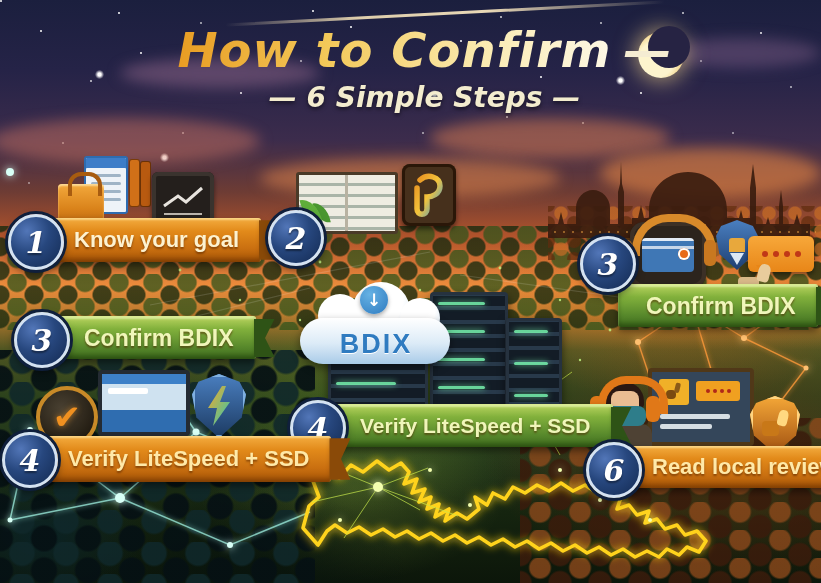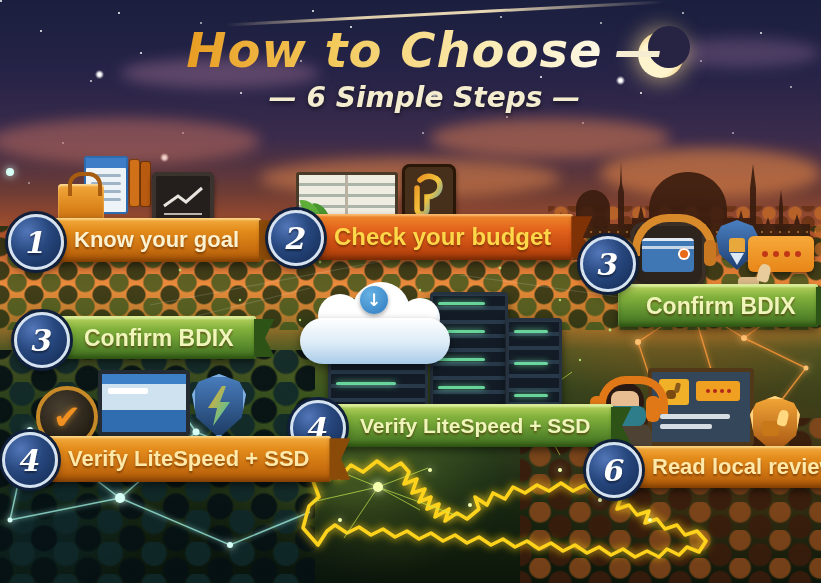--- a/index.html
+++ b/index.html
@@ -360,21 +360,21 @@
         <circle cx="260" cy="340" r="1.2"></circle>
         <circle cx="210" cy="380" r="1.4"></circle>
       <circle cx="300" cy="320" r="1.2"></circle>
         <circle cx="480" cy="330" r="1.4"></circle>
         <circle cx="580" cy="360" r="1.2"></circle>
     </g>
   </svg>
 
   <div class="title">
     <div>
-      <span class="main">How to Choose</span><span class="main-dash">—</span>
+      <span class="main">How to Confirm</span><span class="main-dash">—</span>
     </div>
     <div class="sub">— 6 Simple Steps —</div>
   </div>
 
   <div class="ic icons1">
     <div class="shape doc1">
       <i style="top:16px"></i>
         <i style="top:24px"></i>
         <i style="top:32px"></i>
         <i style="top:40px"></i>
@@ -448,20 +448,21 @@
         <i style="top:40px"></i>
     </div>
   </div>
 
   <div class="ic cloud">
     <div class="puffA"></div>
     <div class="puffB"></div>
     <div class="puffC"></div>
     <div class="body"></div>
     <div class="badge">↓</div>
+    <div class="label">BDIX</div>
   </div>
 
   <div class="ic icons4">
     <div class="shape chk">✔</div>
     <div class="shape mon4">
         <div class="bar"></div>
       </div>
     <div class="shape shield sh-bolt">
       <svg width="26" height="40" viewBox="0 0 26 40">
         <defs>
@@ -508,21 +509,20 @@
       </div>
     </div>
   </div>
 
   <div class="step s1 theme-orange">
     <div class="num">1</div>
     <div class="ribbon">Know your goal</div>
   </div>
   <div class="step s2 theme-orange-deep">
     <div class="num">2</div>
-    <div class="ribbon">Check your budget</div>
   </div>
   <div class="step s3r theme-green">
     <div class="num">3</div>
     <div class="ribbon">Confirm BDIX</div>
   </div>
   <div class="step s3l theme-green">
     <div class="num">3</div>
     <div class="ribbon">Confirm BDIX</div>
   </div>
   <div class="step s4c theme-green">

